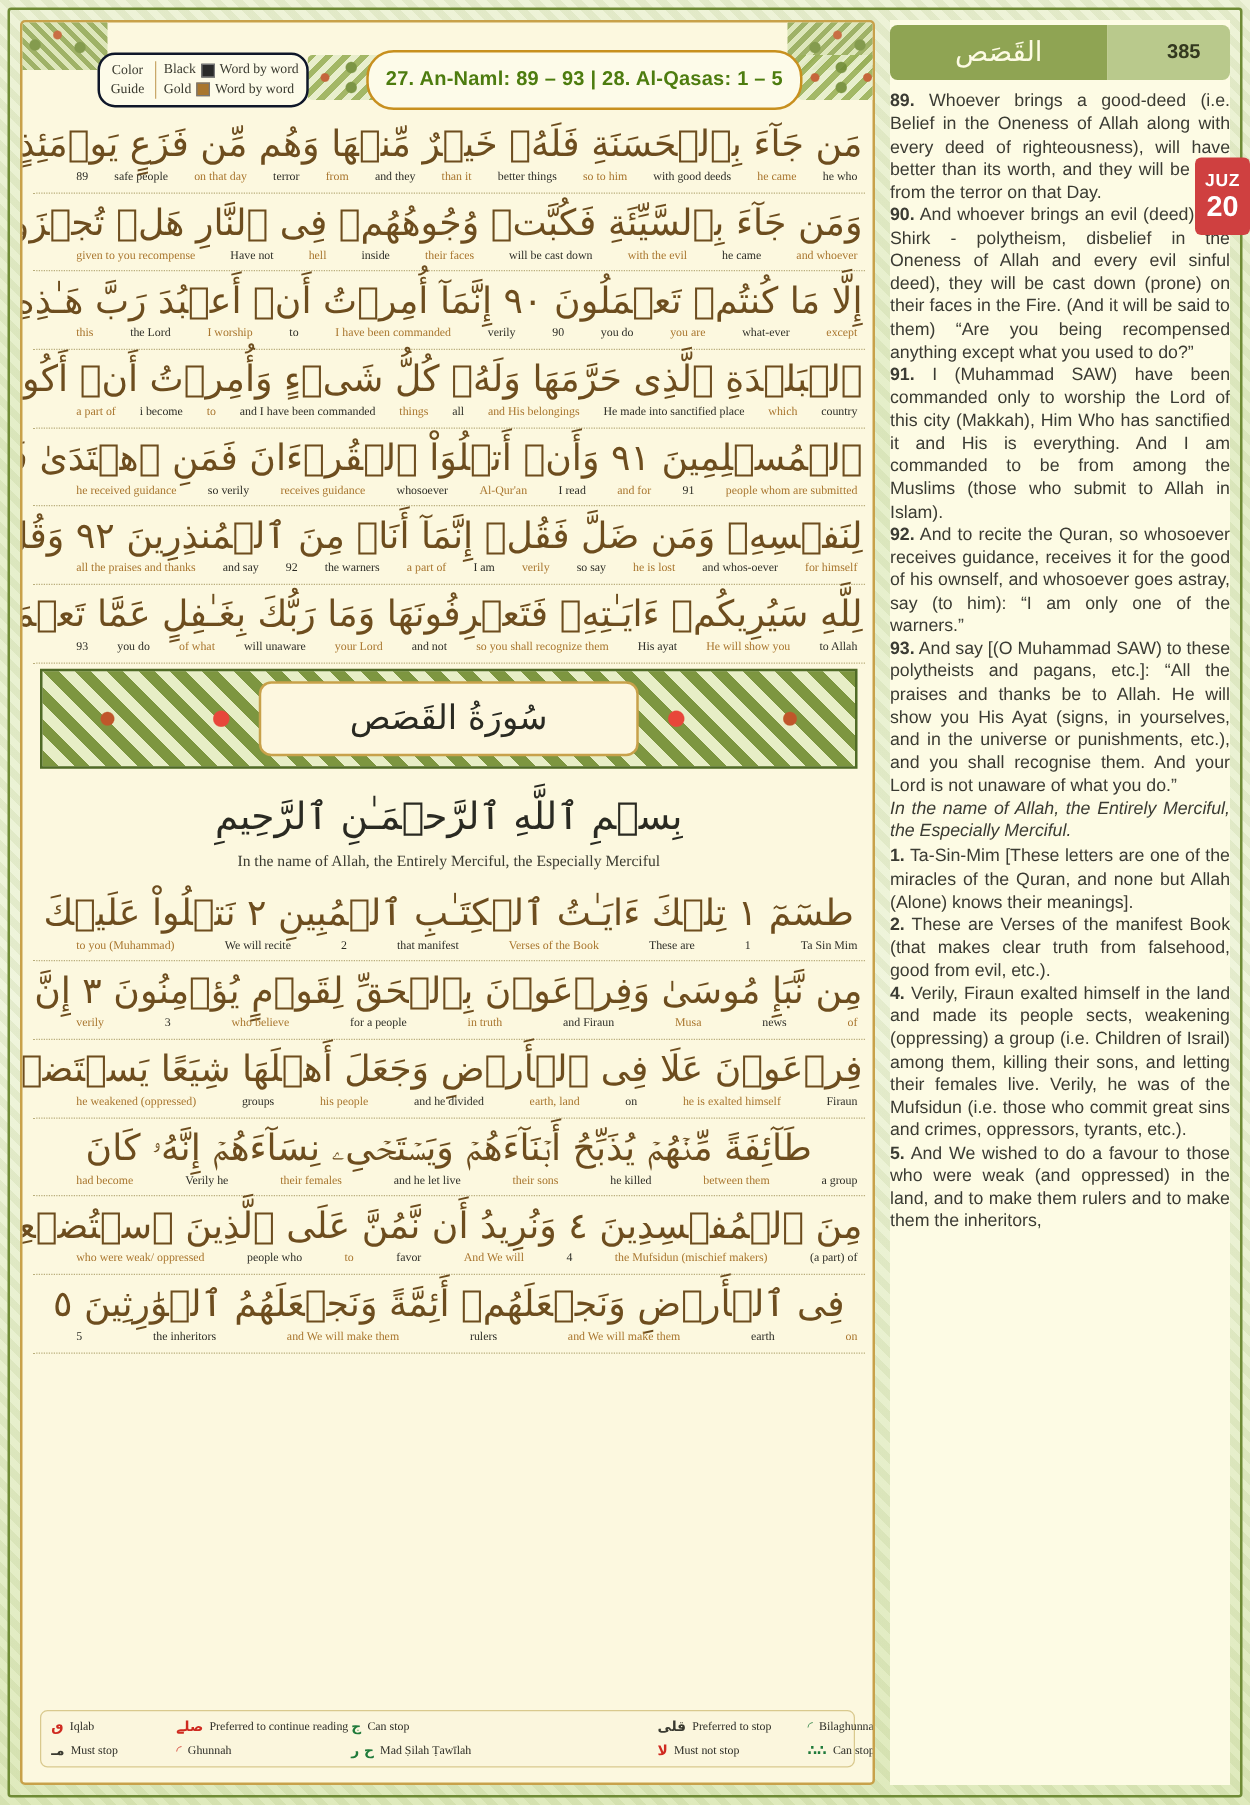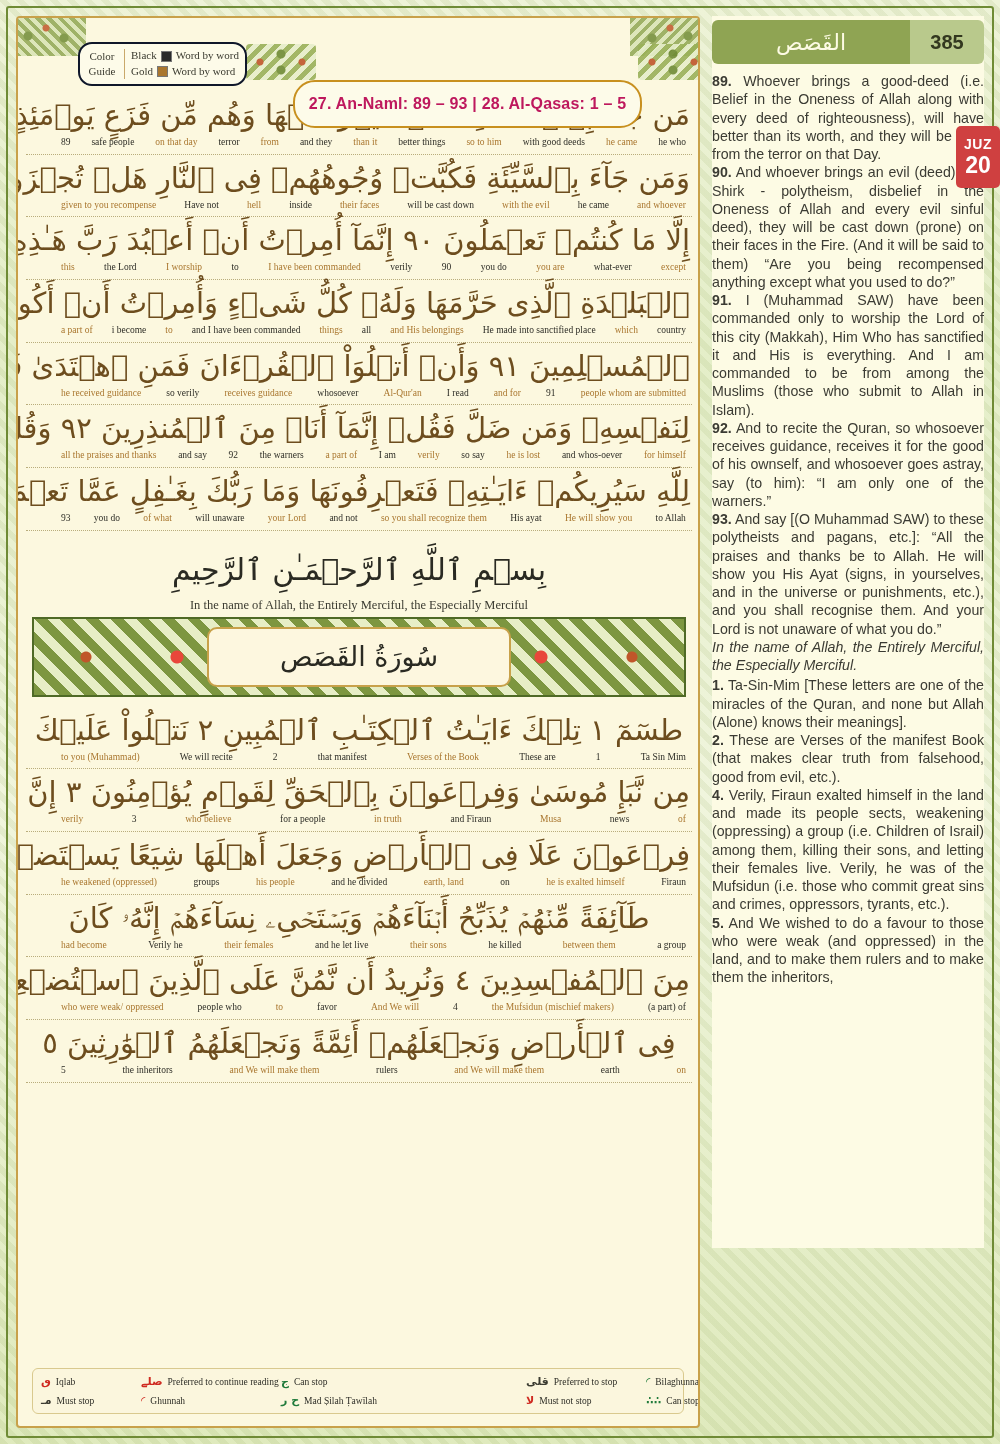--- a/index.html
+++ b/index.html
@@ -60,22 +60,22 @@
   #color-guide .cg-right{padding-left:6px;line-height:1.45;font-size:11px;}
   #color-guide .cg-row{display:flex;align-items:center;gap:4px;white-space:nowrap;}
   .swatch{display:inline-block;width:9px;height:9px;border:1px solid #777;}
   .sw-black{background:#2a2a2a;}
   .sw-gold{background:#a9762e;}
   
   #ayah-range{
     position:absolute;left:275px;top:22px;width:345px;height:44px;
     border:2px solid #c8901f;border-radius:22px;background:#fdfbe9;
     display:flex;align-items:center;justify-content:center;
-    font-size:16px;font-weight:bold;color:#be185d;letter-spacing:.2px;
-    z-index:6;font-family:"Liberation Sans",sans-serif;margin-top:40px;
+    font-size:16px;font-weight:bold;color:#4d7c0f;letter-spacing:.2px;
+    z-index:6;font-family:"Liberation Sans",sans-serif;
   }
   .hdr-orn{
     position:absolute;top:26px;width:70px;height:36px;z-index:5;
     background:
       radial-gradient(circle at 14px 18px,#c0562a 0 3px,transparent 4px),
       radial-gradient(circle at 35px 10px,#6f8b35 0 4px,transparent 5px),
       radial-gradient(circle at 35px 26px,#6f8b35 0 4px,transparent 5px),
       radial-gradient(circle at 56px 18px,#c0562a 0 3px,transparent 4px),
       repeating-linear-gradient(-45deg,#9ab159 0 5px,#e6eecb 5px 10px);
     opacity:.9;border-radius:4px;
@@ -150,38 +150,38 @@
     background:#fbf6dd;border:1px solid #d9c98e;border-radius:6px;
     display:grid;grid-template-columns:110px 150px 250px 140px 0px;
     grid-template-rows:1fr 1fr;align-content:center;
     padding:3px 8px;box-sizing:border-box;font-size:9.5px;color:#2d2d26;
   }
   #legend .lg{display:flex;align-items:center;gap:5px;white-space:nowrap;}
   #legend .sym{font-family:"DejaVu Sans",sans-serif;font-size:11px;font-weight:bold;}
 
   
   #trans-col{
-    position:absolute;left:712px;top:16px;width:272px;height:1232px;
+    position:absolute;left:712px;top:16px;width:272px;height:1412px;
     background:#fdfbe4;
     box-sizing:border-box;
   }
   #surah-tab{
     position:relative;height:44px;margin:4px 0 0 0;
     display:flex;align-items:stretch;
   }
   #surah-tab .ar-name{
     flex:1;background:#8fa453;border-radius:6px 0 0 6px;
     display:flex;align-items:center;justify-content:center;
     font-family:"DejaVu Sans",sans-serif;font-size:22px;color:#fdfbe4;
     direction:rtl;
   }
   #surah-tab .pg{
     width:74px;background:#b9c98c;border-radius:0 6px 6px 0;
     display:flex;align-items:center;justify-content:center;
-    font-family:"Liberation Sans",sans-serif;font-size:20px;font-weight:bold;color:#33381f;
+    font-family:"Liberation Sans",sans-serif;font-size:16px;font-weight:bold;color:#33381f;padding-left:24px;
   }
   #juz-badge{
     position:absolute;right:-16px;top:110px;width:44px;height:62px;
     background:#cf4040;border-radius:5px;color:#fff;
     display:flex;flex-direction:column;align-items:center;justify-content:center;
     font-family:"Liberation Sans",sans-serif;line-height:1;z-index:9;
   }
   #juz-badge .jl{font-size:14px;font-weight:bold;letter-spacing:.5px;}
   #juz-badge .jn{font-size:23px;font-weight:bold;margin-top:3px;}
   #trans-body{
@@ -356,26 +356,26 @@
             <div class="gw g">of what</div>
             <div class="gw n">will unaware</div>
             <div class="gw g">your Lord</div>
             <div class="gw n">and not</div>
             <div class="gw g">so you shall recognize them</div>
             <div class="gw n">His ayat</div>
             <div class="gw g">He will show you</div>
             <div class="gw n">to Allah</div>
           </div>
         </div>
+        <div id="surah-banner">
+          <div class="plate">سُورَةُ القَصَص</div>
+        </div>
         <div id="bismillah-block">
           <div id="bismillah-ar">بِسۡمِ ٱللَّهِ ٱلرَّحۡمَـٰنِ ٱلرَّحِيمِ</div>
           <div id="bismillah-en">In the name of Allah, the Entirely Merciful, the Especially Merciful</div>
-        </div>
-        <div id="surah-banner">
-          <div class="plate">سُورَةُ القَصَص</div>
         </div>
         <div style="height: 10px;"></div>
         <div class="vline">
           <div class="arabic">طسٓمٓ ١ تِلۡكَ ءَايَـٰتُ ٱلۡكِتَـٰبِ ٱلۡمُبِينِ ٢ نَتۡلُواْ عَلَيۡكَ</div>
           <div class="gloss">
             <div class="gw g">to you (Muhammad)</div>
             <div class="gw n">We will recite</div>
             <div class="gw num">2</div>
             <div class="gw n">that manifest</div>
             <div class="gw g">Verses of the Book</div>

